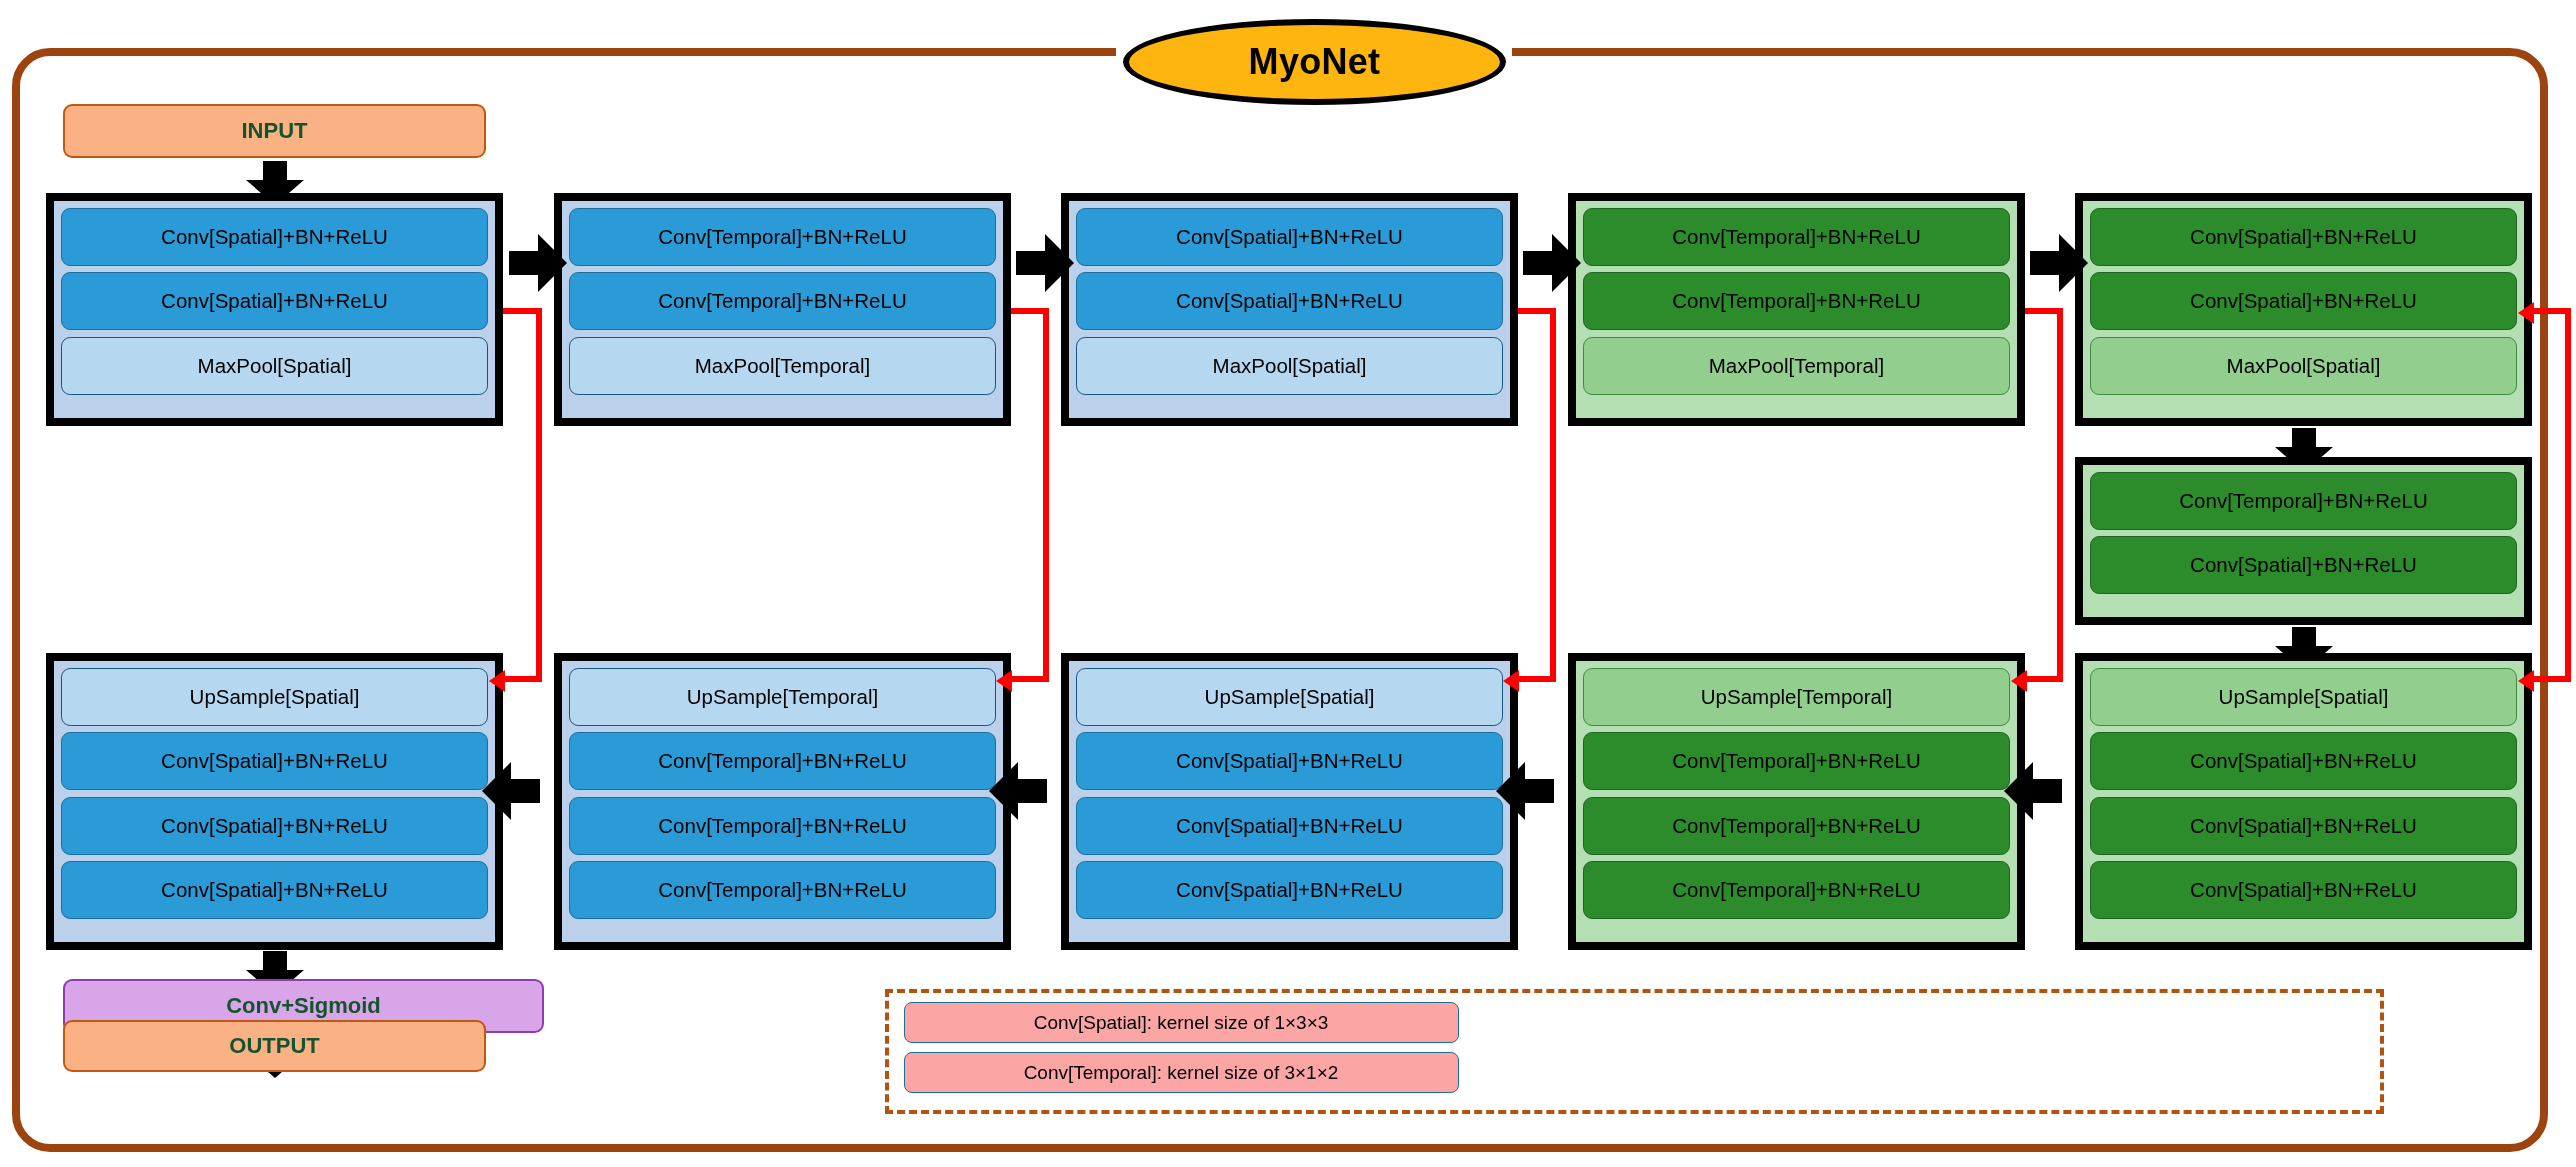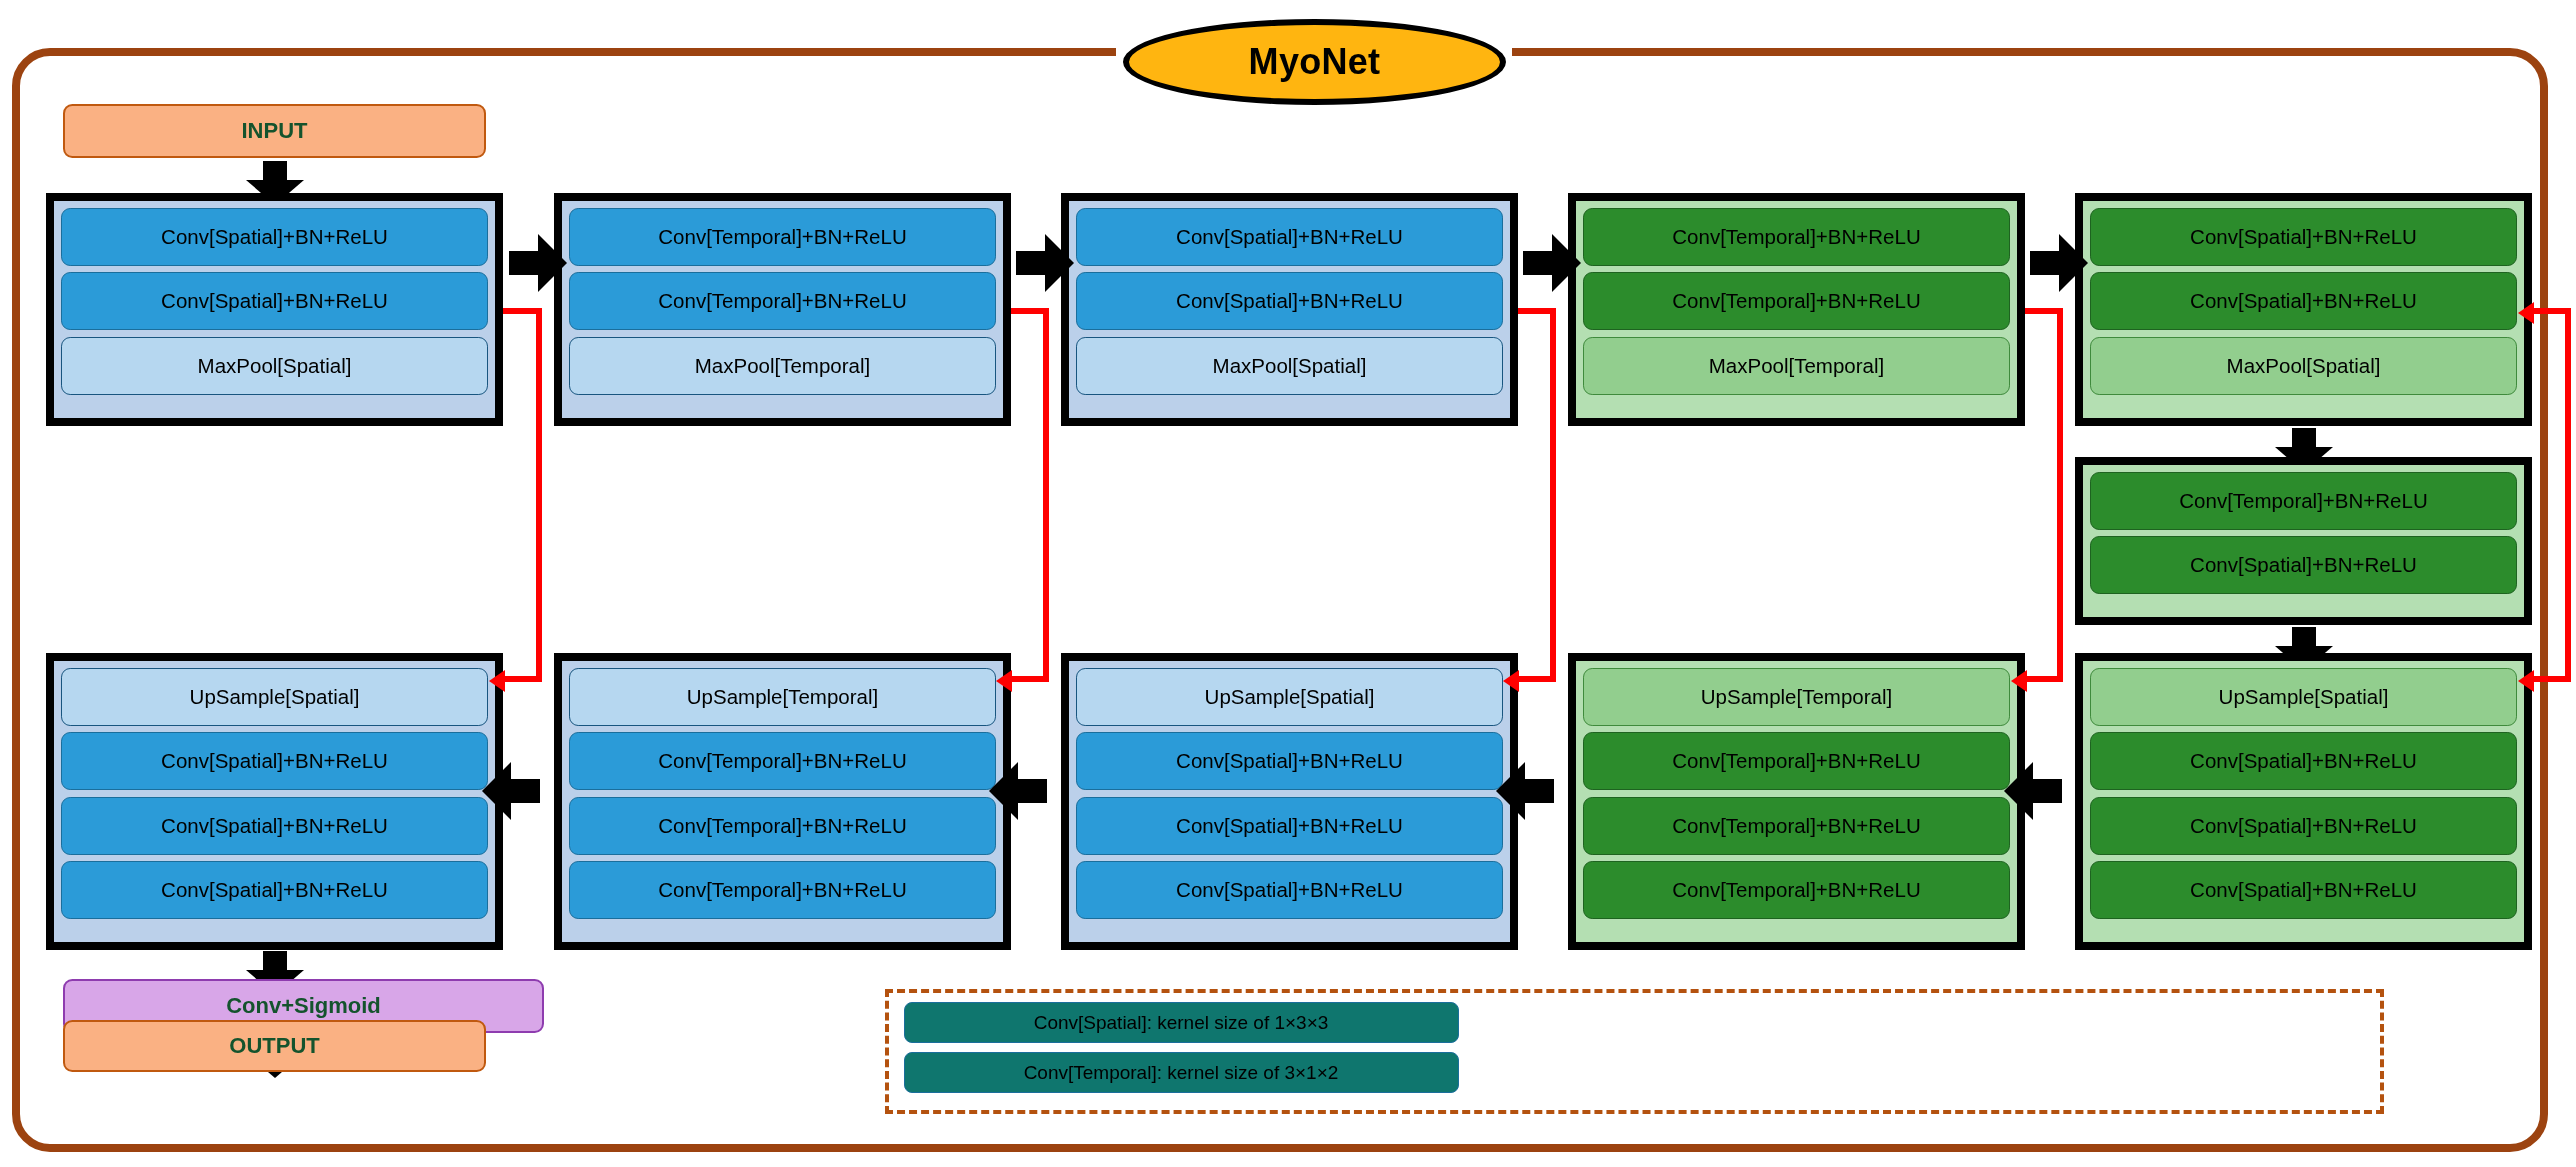--- a/index.html
+++ b/index.html
@@ -53,21 +53,21 @@
   .skip-v{position:absolute;width:6px;background:#FF0000;}
   .skip-arrow-left{position:absolute;width:0;height:0;
       border-top:11.2px solid transparent;border-bottom:11.2px solid transparent;border-right:16px solid #FF0000;}
 
   
   #legend{position:absolute;box-sizing:border-box;border:4.6px dashed #B4520F;padding:9.2px 14.5px;}
   .legend-row{display:flex;gap:17px;margin-bottom:9.2px;}
   .legend-row:last-child{margin-bottom:0;}
   .chip{box-sizing:border-box;height:41px;display:flex;align-items:center;justify-content:center;
         border-radius:8px;font-size:19px;color:#000;}
-  .chip.blue{background:#0f766e;border:1.3px solid #1A6E9C;width:555px;}
+  .chip.blue{background:#fca5a5;border:1.3px solid #1A6E9C;width:555px;}
   .chip.green{background:#2C8C2C;border:1.3px solid #1E6320;width:839px;}
 </style>
 </head>
 <body>
 
 <div id="outer-frame"></div>
 <div id="frame-gap"></div>
 <div id="title-ellipse">
   <span>MyoNet</span>
 </div>

